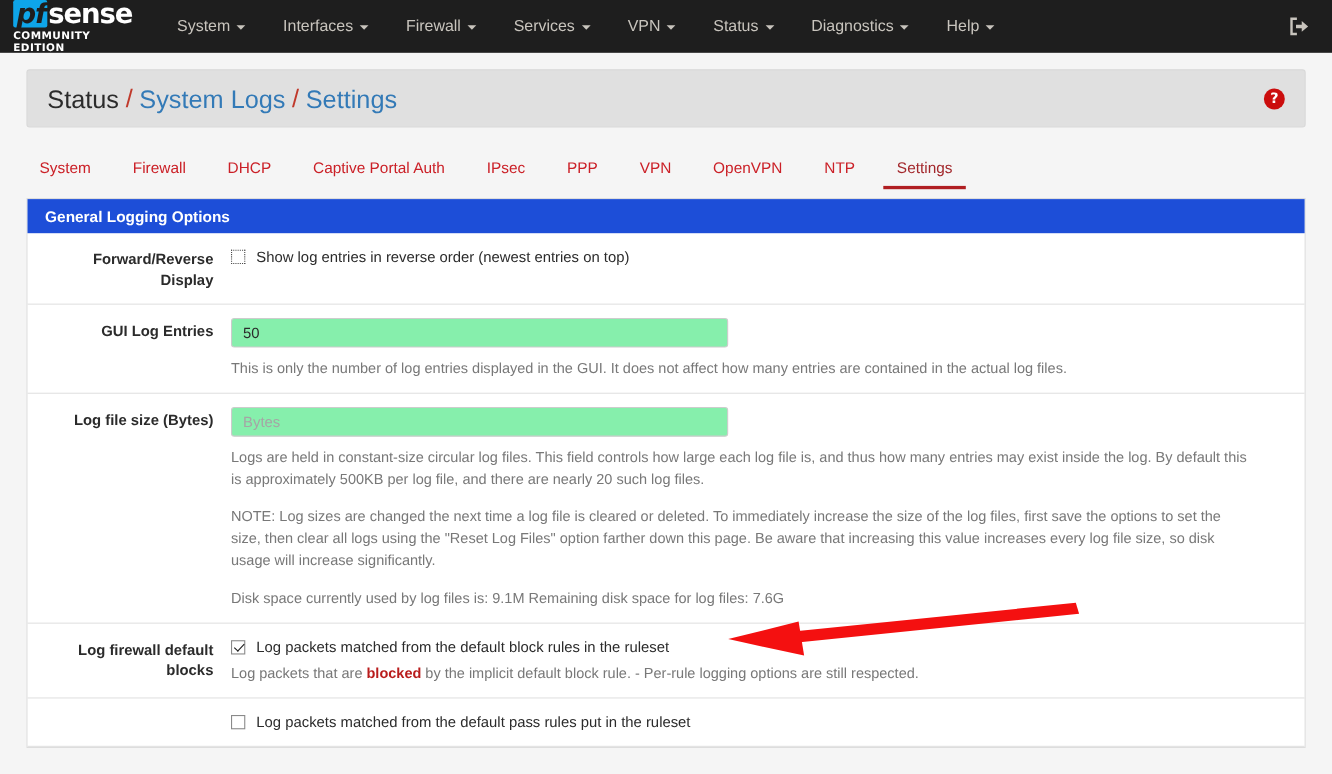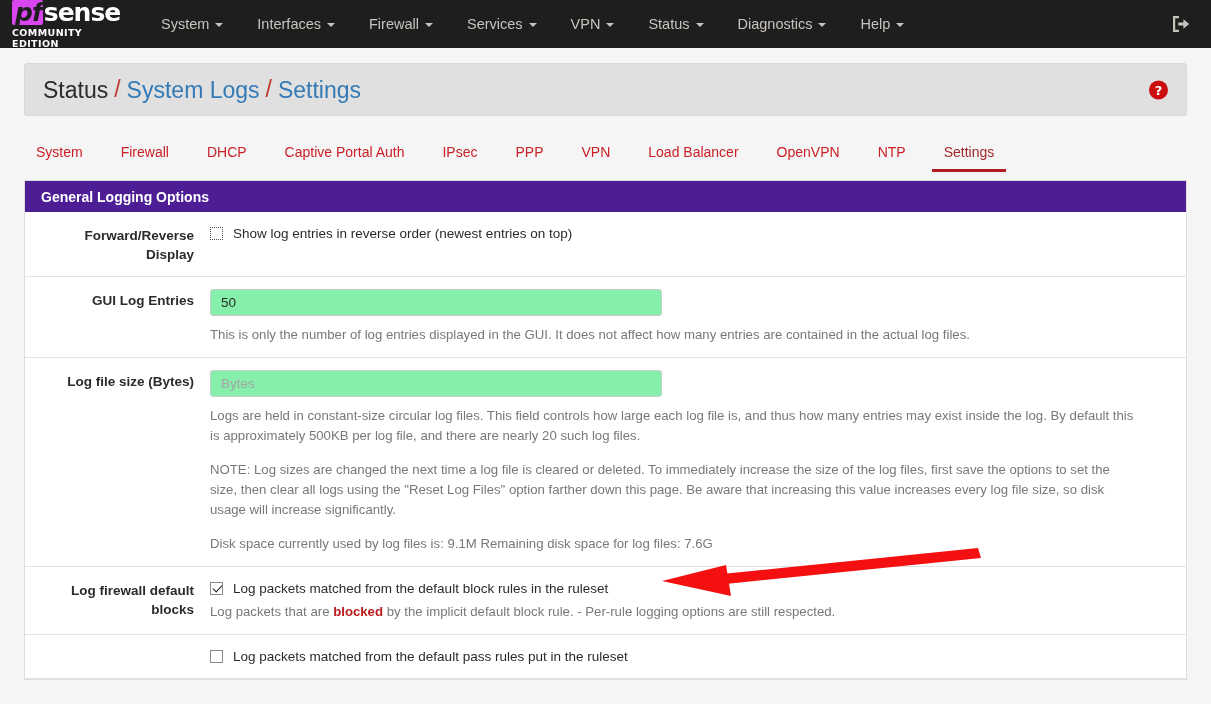--- a/index.html
+++ b/index.html
@@ -33,21 +33,21 @@
     font-size: 25px;
     font-weight: bold;
     color: #ffffff;
     letter-spacing: -1px;
     line-height: 25px;
     font-family: "DejaVu Sans", sans-serif;
     display: flex;
     align-items: baseline;
   }
   .brand-logo .pf {
-    background: #d946ef;
+    background: #0ea5e9;
     color: #1e1e1e;
     font-style: italic;
     padding: 0 1px 0 3px;
     margin-right: 1px;
     border-radius: 2px;
   }
   .brand-sub {
     font-size: 9.5px;
     font-weight: bold;
     color: #ffffff;
@@ -150,21 +150,21 @@
     background: #b01e22;
   }
 
   
   .panel {
     margin: 8px 24px 0 24px;
     border: 1px solid #ddd;
     background: #fff;
   }
   .panel-head {
-    background: #4c1d95;
+    background: #1d4ed8;
     color: #ffffff;
     font-size: 14px;
     font-weight: bold;
     padding: 8px 16px;
     height: 31px;
     display: flex;
     align-items: center;
   }
   .row {
     display: flex;
@@ -319,21 +319,20 @@
 </div>
 
 <div class="tabs">
   <div class="tab">System</div>
   <div class="tab">Firewall</div>
   <div class="tab">DHCP</div>
   <div class="tab">Captive Portal Auth</div>
   <div class="tab">IPsec</div>
   <div class="tab">PPP</div>
   <div class="tab">VPN</div>
-  <div class="tab">Load Balancer</div>
   <div class="tab">OpenVPN</div>
   <div class="tab">NTP</div>
   <div class="tab active">Settings</div>
 </div>
 
 <div class="panel">
   <div class="panel-head">General Logging Options</div>
 
   <div class="row">
     <div class="row-label">Forward/Reverse Display</div>

